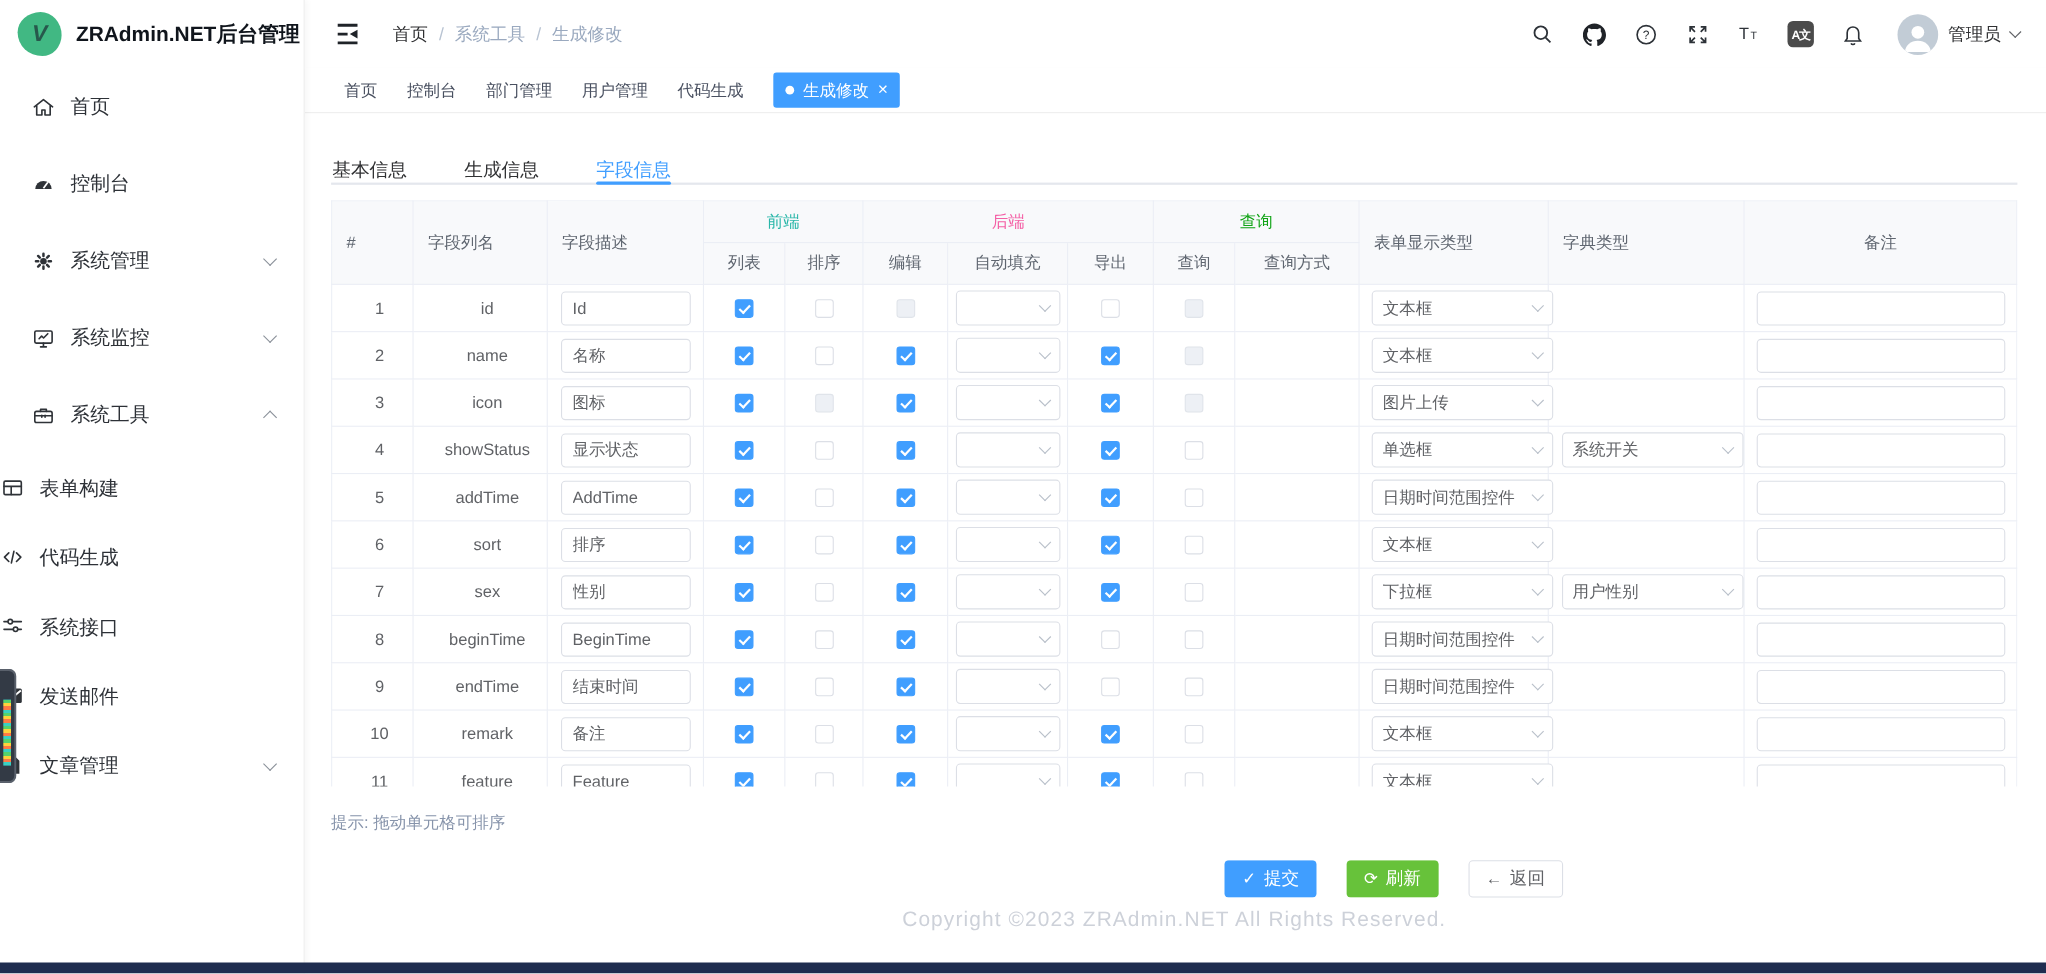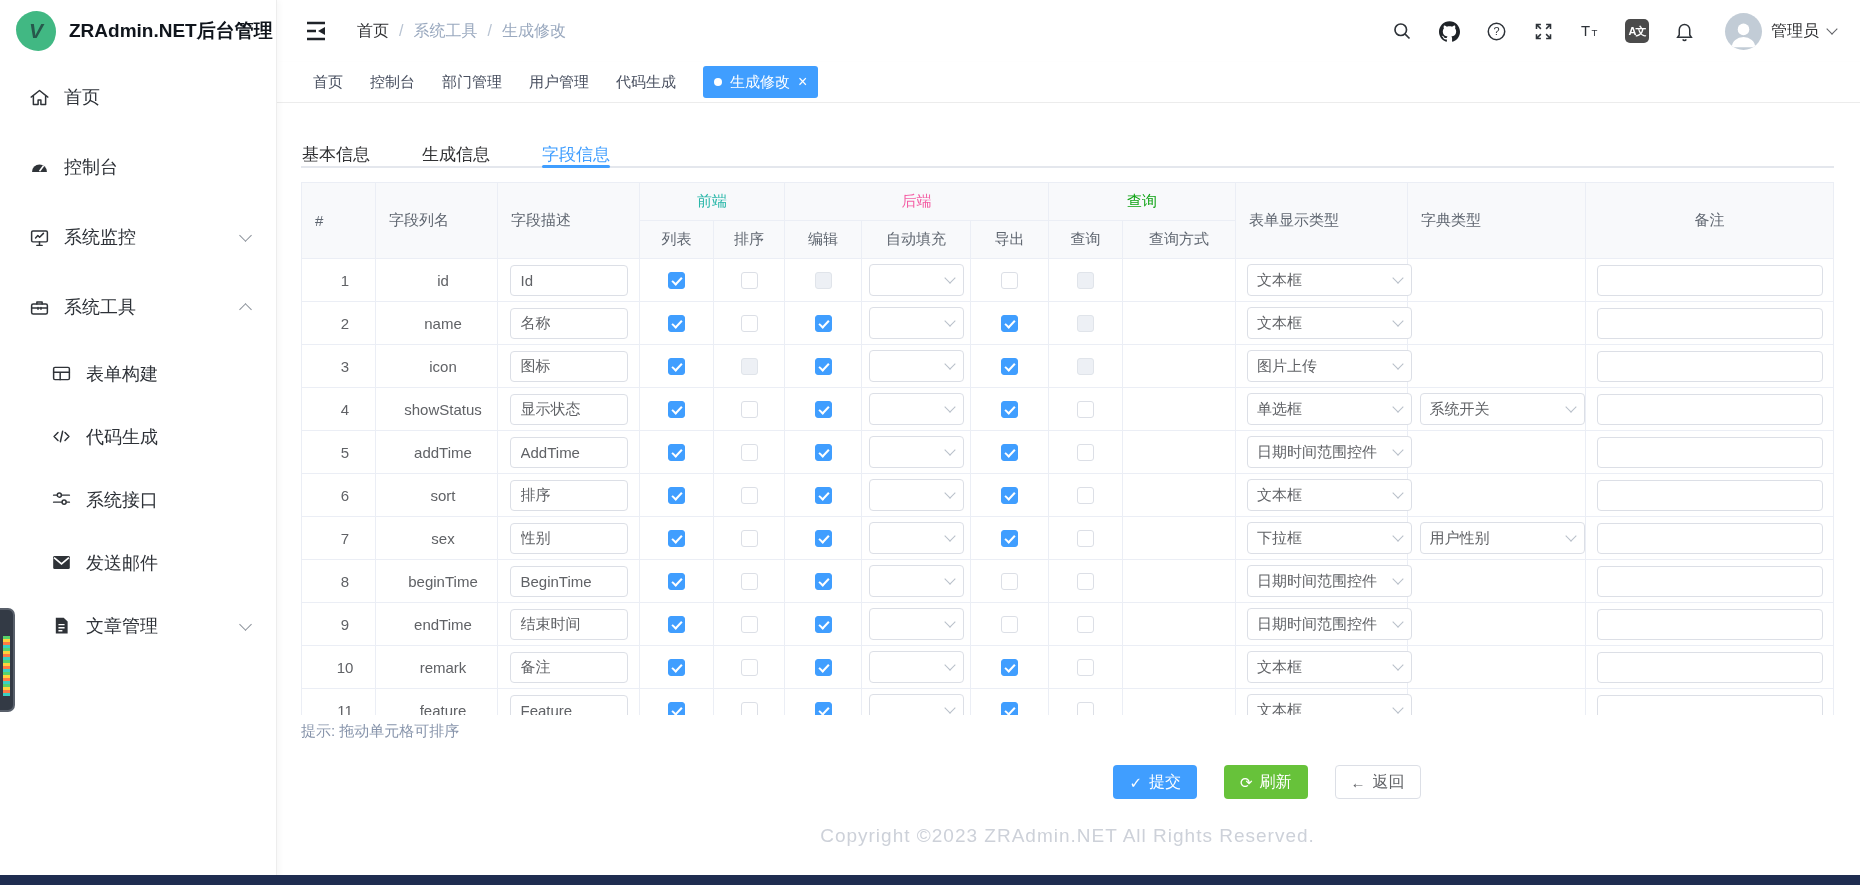--- a/index.html
+++ b/index.html
@@ -7,21 +7,21 @@
   body { font-family:"Liberation Sans","DejaVu Sans",sans-serif; background:#fff; color:#303133; position:relative; display:flex; }
 
   
   .sidebar { width:277px; min-width:277px; height:100%; background:#fff; border-right:1px solid #ededed; box-shadow:2px 0 6px rgba(0,0,0,.04); position:relative; z-index:5; }
   .logo-row { height:62px; display:flex; align-items:center; gap:13px; padding:0 0 0 16px; }
   .logo-blob { width:40px; height:40px; background:#41b883; border-radius:52% 48% 44% 56% / 46% 52% 48% 54%; display:flex; align-items:center; justify-content:center; }
   .logo-blob span { color:#27584c; font-size:21px; font-weight:bold; font-style:italic; }
   .logo-title { font-size:19px; font-weight:bold; color:#10151c; }
   .menu-item { position:relative; display:flex; align-items:center; gap:14px; cursor:pointer; font-size:18px; color:#2d3137; }
   .menu-item.top { height:70px; padding-left:28px; }
-  .menu-item.sub { height:63px; padding-left:50px; }
+  .menu-item.sub { height:63px; }
   .mi { width:22px; height:22px; display:inline-flex; align-items:center; justify-content:center; }
   .mi svg { width:21px; height:21px; }
   .chev { position:absolute; right:26px; width:9px; height:9px; border-right:1.8px solid #8a9099; border-bottom:1.8px solid #8a9099; transform:rotate(45deg); margin-top:-3px; }
   .chev.up { transform:rotate(-135deg); margin-top:5px; }
 
   
   .dev-widget { position:absolute; left:0; top:608px; width:15px; height:104px; background:#333a45; border-radius:0 7px 7px 0; z-index:50; border:2px solid #59606b; border-left:none; overflow:hidden; }
   .dev-widget .stripes { margin:26px 3px 8px 3px; height:60px; background:repeating-linear-gradient(180deg,#57d26b 0 3px,#ffd23c 3px 6px,#ff7a45 6px 9px,#3ad0c3 9px 12px); }
 
   
@@ -77,29 +77,29 @@
   .cb.checked { background:#409eff; border-color:#409eff; }
   .cb.checked::after { content:""; position:absolute; left:5px; top:2px; width:4px; height:8px; border:solid #fff; border-width:0 2px 2px 0; transform:rotate(43deg); }
   .cb.disabled { background:#edf0f5; border-color:#e0e4ea; cursor:not-allowed; }
   .sel { height:32px; border:1px solid #dcdfe6; border-radius:4px; background:#fff; display:inline-flex; align-items:center; justify-content:space-between; padding:0 9px; cursor:pointer; vertical-align:middle; }
   .sel .stx { font-size:15px; color:#606266; white-space:nowrap; overflow:hidden; text-align:left; }
   .sel .caret { width:8px; height:8px; border-right:1.5px solid #b8bfc9; border-bottom:1.5px solid #b8bfc9; transform:rotate(45deg); margin-top:-4px; flex:none; margin-left:6px; }
   .sel.sm { width:95px; justify-content:flex-end; }
   .sel.md { width:165px; }
   td.lpad { text-align:left; padding-left:11px; }
 
-  .hint { margin-top:7px; font-size:15px; color:#8794ab; }
+  .hint { margin-top:24px; font-size:15px; color:#8794ab; }
   .btn-row { width:1532px; display:flex; justify-content:center; gap:27px; margin-top:24px; transform:translateX(200px); }
   .btn { height:34px; border-radius:4px; font-size:16px; display:inline-flex; align-items:center; gap:7px; padding:0 15px; cursor:pointer; border:1px solid transparent; font-family:inherit; }
   .btn .bic { font-size:15px; line-height:1; }
   .btn.primary { background:#409eff; color:#fff; }
   .btn.success { background:#67c23a; color:#fff; }
   .btn.plain { background:#fff; color:#606266; border-color:#dcdfe6; }
 
-  .footer { text-align:center; margin-top:26px; font-size:19px; color:#cdd1d9; letter-spacing:1px; }
+  .footer { text-align:center; margin-top:10px; font-size:19px; color:#cdd1d9; letter-spacing:1px; }
   .bottom-bar { position:absolute; left:0; bottom:0; width:1860px; height:10px; background:#1f2d50; z-index:60; }
 </style>
 </head>
 <body>
 
 <div class="sidebar">
   <div class="logo-row">
     <div class="logo-blob">
         <span>V</span>
       </div>
@@ -116,20 +116,30 @@
         <span>首页</span>
       </div>
       <div class="menu-item top">
         <span class="mi">
           <svg viewBox="0 0 24 24">
             <path d="M3.5 17a8.5 8.5 0 1 1 17 0" fill="#2f3338"></path>
             <path d="M12 16.2 16.6 10" stroke="#fff" stroke-width="1.8"></path>
           </svg>
         </span>
         <span>控制台</span>
+      </div>
+      <div class="menu-item top">
+        <span class="mi">
+          <svg viewBox="0 0 24 24">
+            <circle cx="12" cy="12" r="3.4" fill="#2f3338"></circle>
+            <path d="M12 4.2v2.4M12 17.4v2.4M4.2 12h2.4M17.4 12h2.4M6.5 6.5l1.7 1.7M15.8 15.8l1.7 1.7M17.5 6.5l-1.7 1.7M8.2 15.8l-1.7 1.7" stroke="#2f3338" stroke-width="2.6" stroke-linecap="round"></path>
+          </svg>
+        </span>
+        <span>系统管理</span>
+        <span class="chev down"></span>
       </div>
       <div class="menu-item top">
         <span class="mi">
           <svg viewBox="0 0 24 24" fill="none" stroke="#2f3338" stroke-width="1.7" stroke-linecap="round" stroke-linejoin="round">
             <rect x="3" y="4.5" width="18" height="12.5" rx="1.5"></rect>
             <path d="M7.5 12.5l2.6-2.8 2 2 4.4-4.4"></path>
             <path d="M9 21h6M12 17v4"></path>
           </svg>
         </span>
         <span>系统监控</span>

